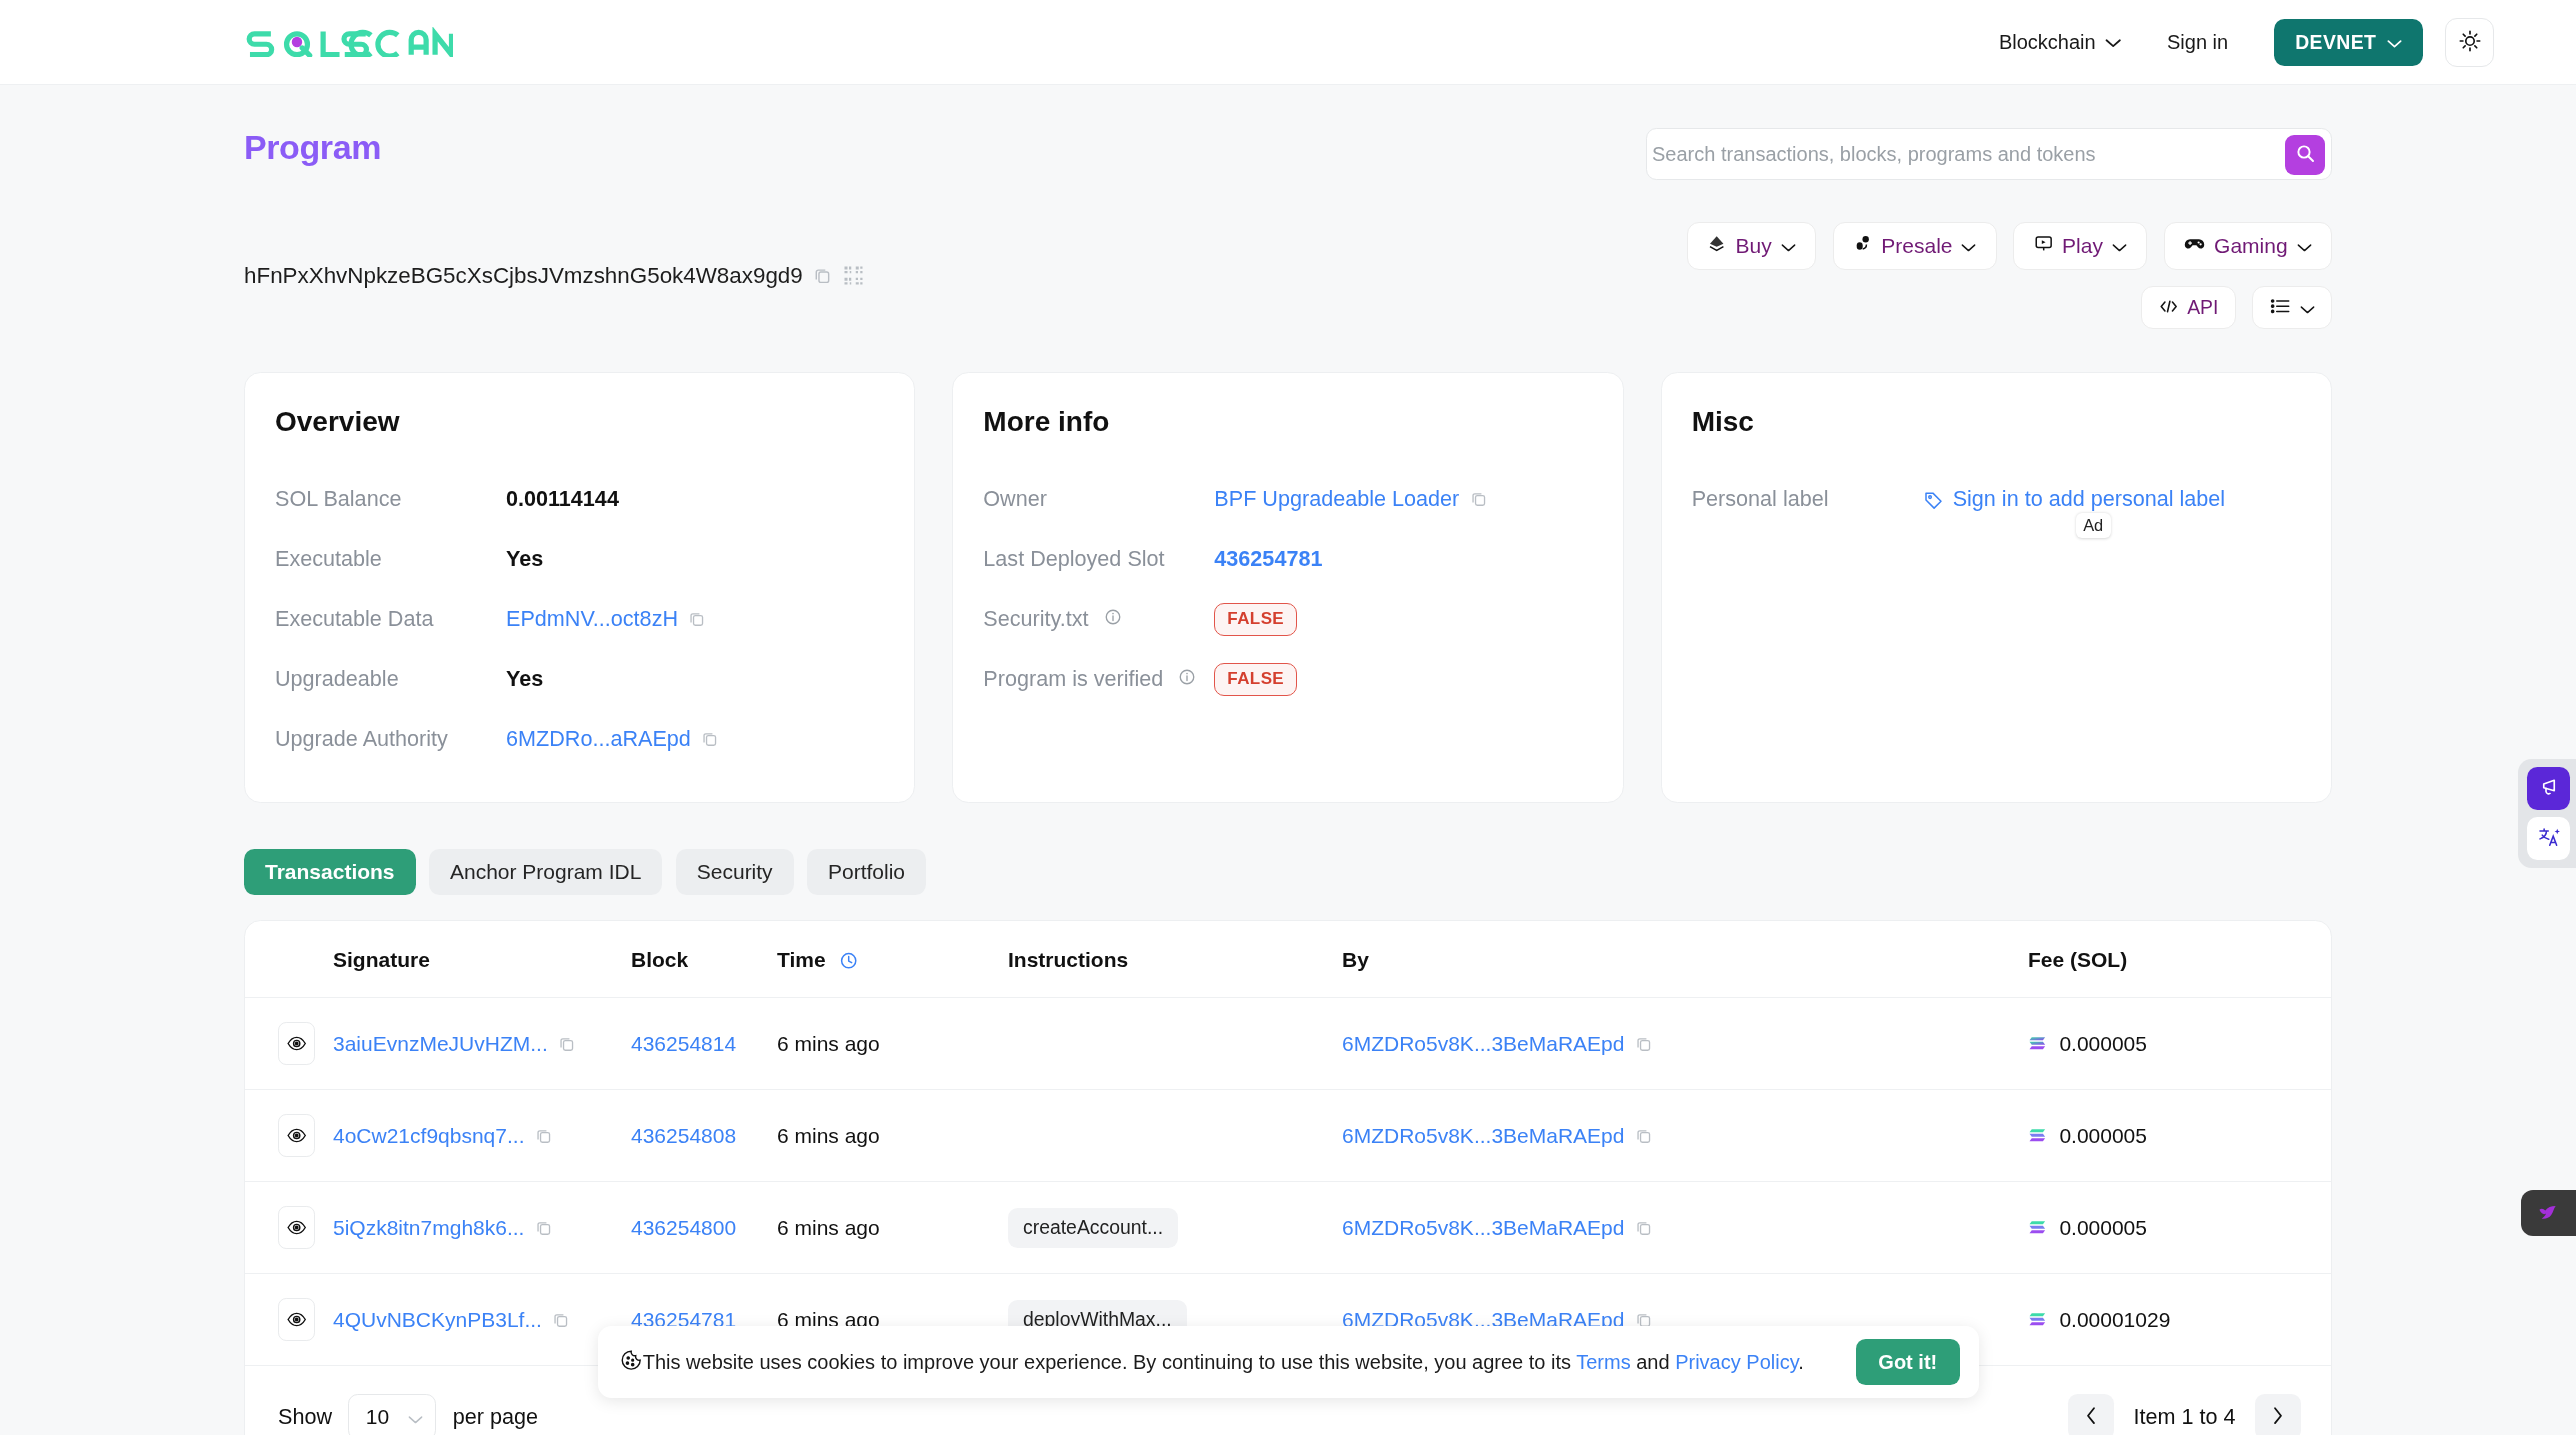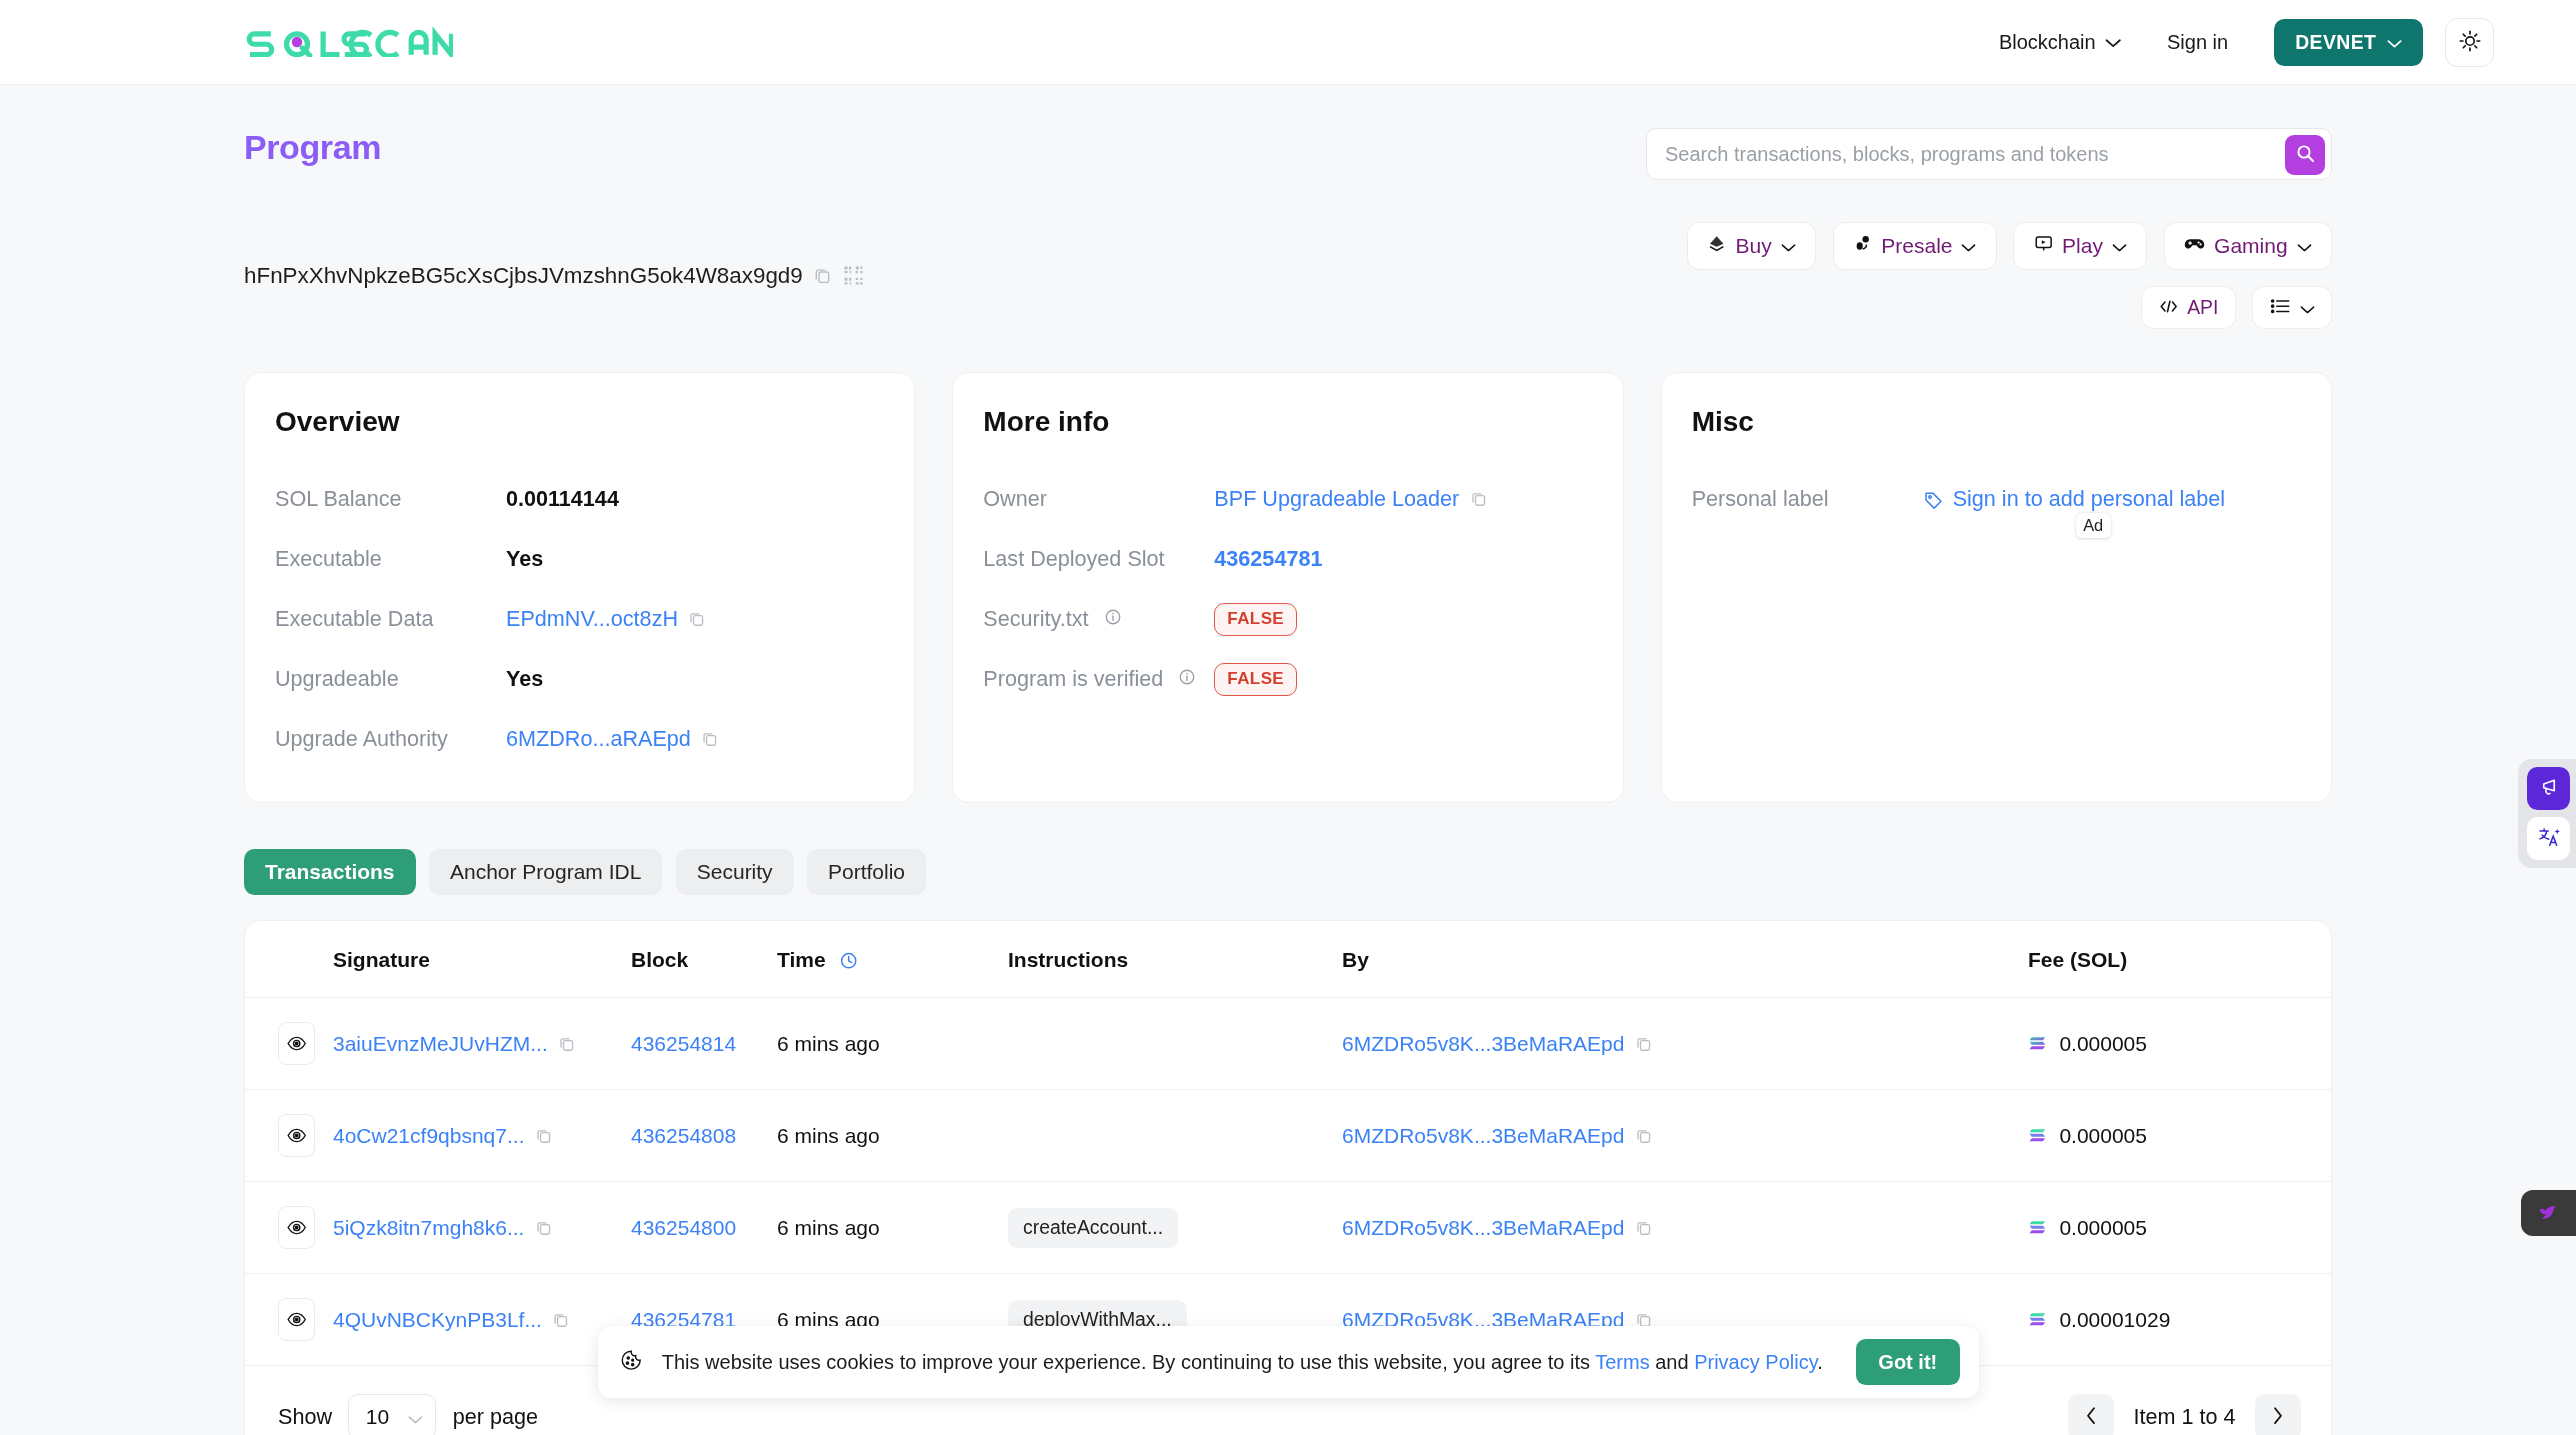--- a/index.html
+++ b/index.html
@@ -47,21 +47,21 @@
   .title-row {
     display: flex; align-items: flex-start;
     padding-top: 43px;
   }
   .page-title { font-size: 34px; font-weight: bold; color: #8b5cf6; letter-spacing: -0.4px; }
   .title-right { margin-left: auto; width: 686px; }
 
   .searchbar {
     position: relative; height: 52px;
     background: #fff; border: 0.7px solid #e6e8ea; border-radius: 10.4px;
-    display: flex; align-items: center; padding-left: 18px;
+    display: flex; align-items: center; padding-left: 5px;
   }
   .searchbar input {
     border: 0; outline: 0; font-size: 20px; color: #333;
     font-family: "Liberation Sans", sans-serif;
     background: transparent; width: 100%;
   }
   .searchbar input::placeholder { color: #9aa0a6; }
   .search-go {
     position: absolute; right: 6px; top: 6px;
     width: 40px; height: 40px; border-radius: 9px;
@@ -168,21 +168,21 @@
     display: flex; align-items: center; justify-content: center; cursor: pointer;
   }
   .pg-label { font-size: 21.6px; color: #111; }
 
   
   .cookie {
     position: absolute; left: 598px; top: 1326px; width: 1381px; height: 72px;
     background: #fff; border-radius: 13.4px; box-shadow: 0 3px 16.4px rgba(0,0,0,.10);
     display: flex; align-items: center; padding: 0 19.4px 0 22.4px;
   }
-  .cookie-text { font-size: 20px; color: #1b1b1b; margin-left: 19px; }
+  .cookie-text { font-size: 20px; color: #1b1b1b; margin-left: 0; }
   .gotit {
     margin-left: auto; background: #2e9e78; color: #fff; font-weight: bold;
     font-size: 20px; border-radius: 9.7px; padding: 11.2px 22.4px; cursor: pointer;
   }
 
   
   .float-stack {
     position: absolute; right: 0; top: 759px;
     background: #e3e5e8; border-radius: 13.4px 0 0 13.4px;
     padding: 7.5px 6px 7.5px 9px; display: flex; flex-direction: column; gap: 7.5px;

